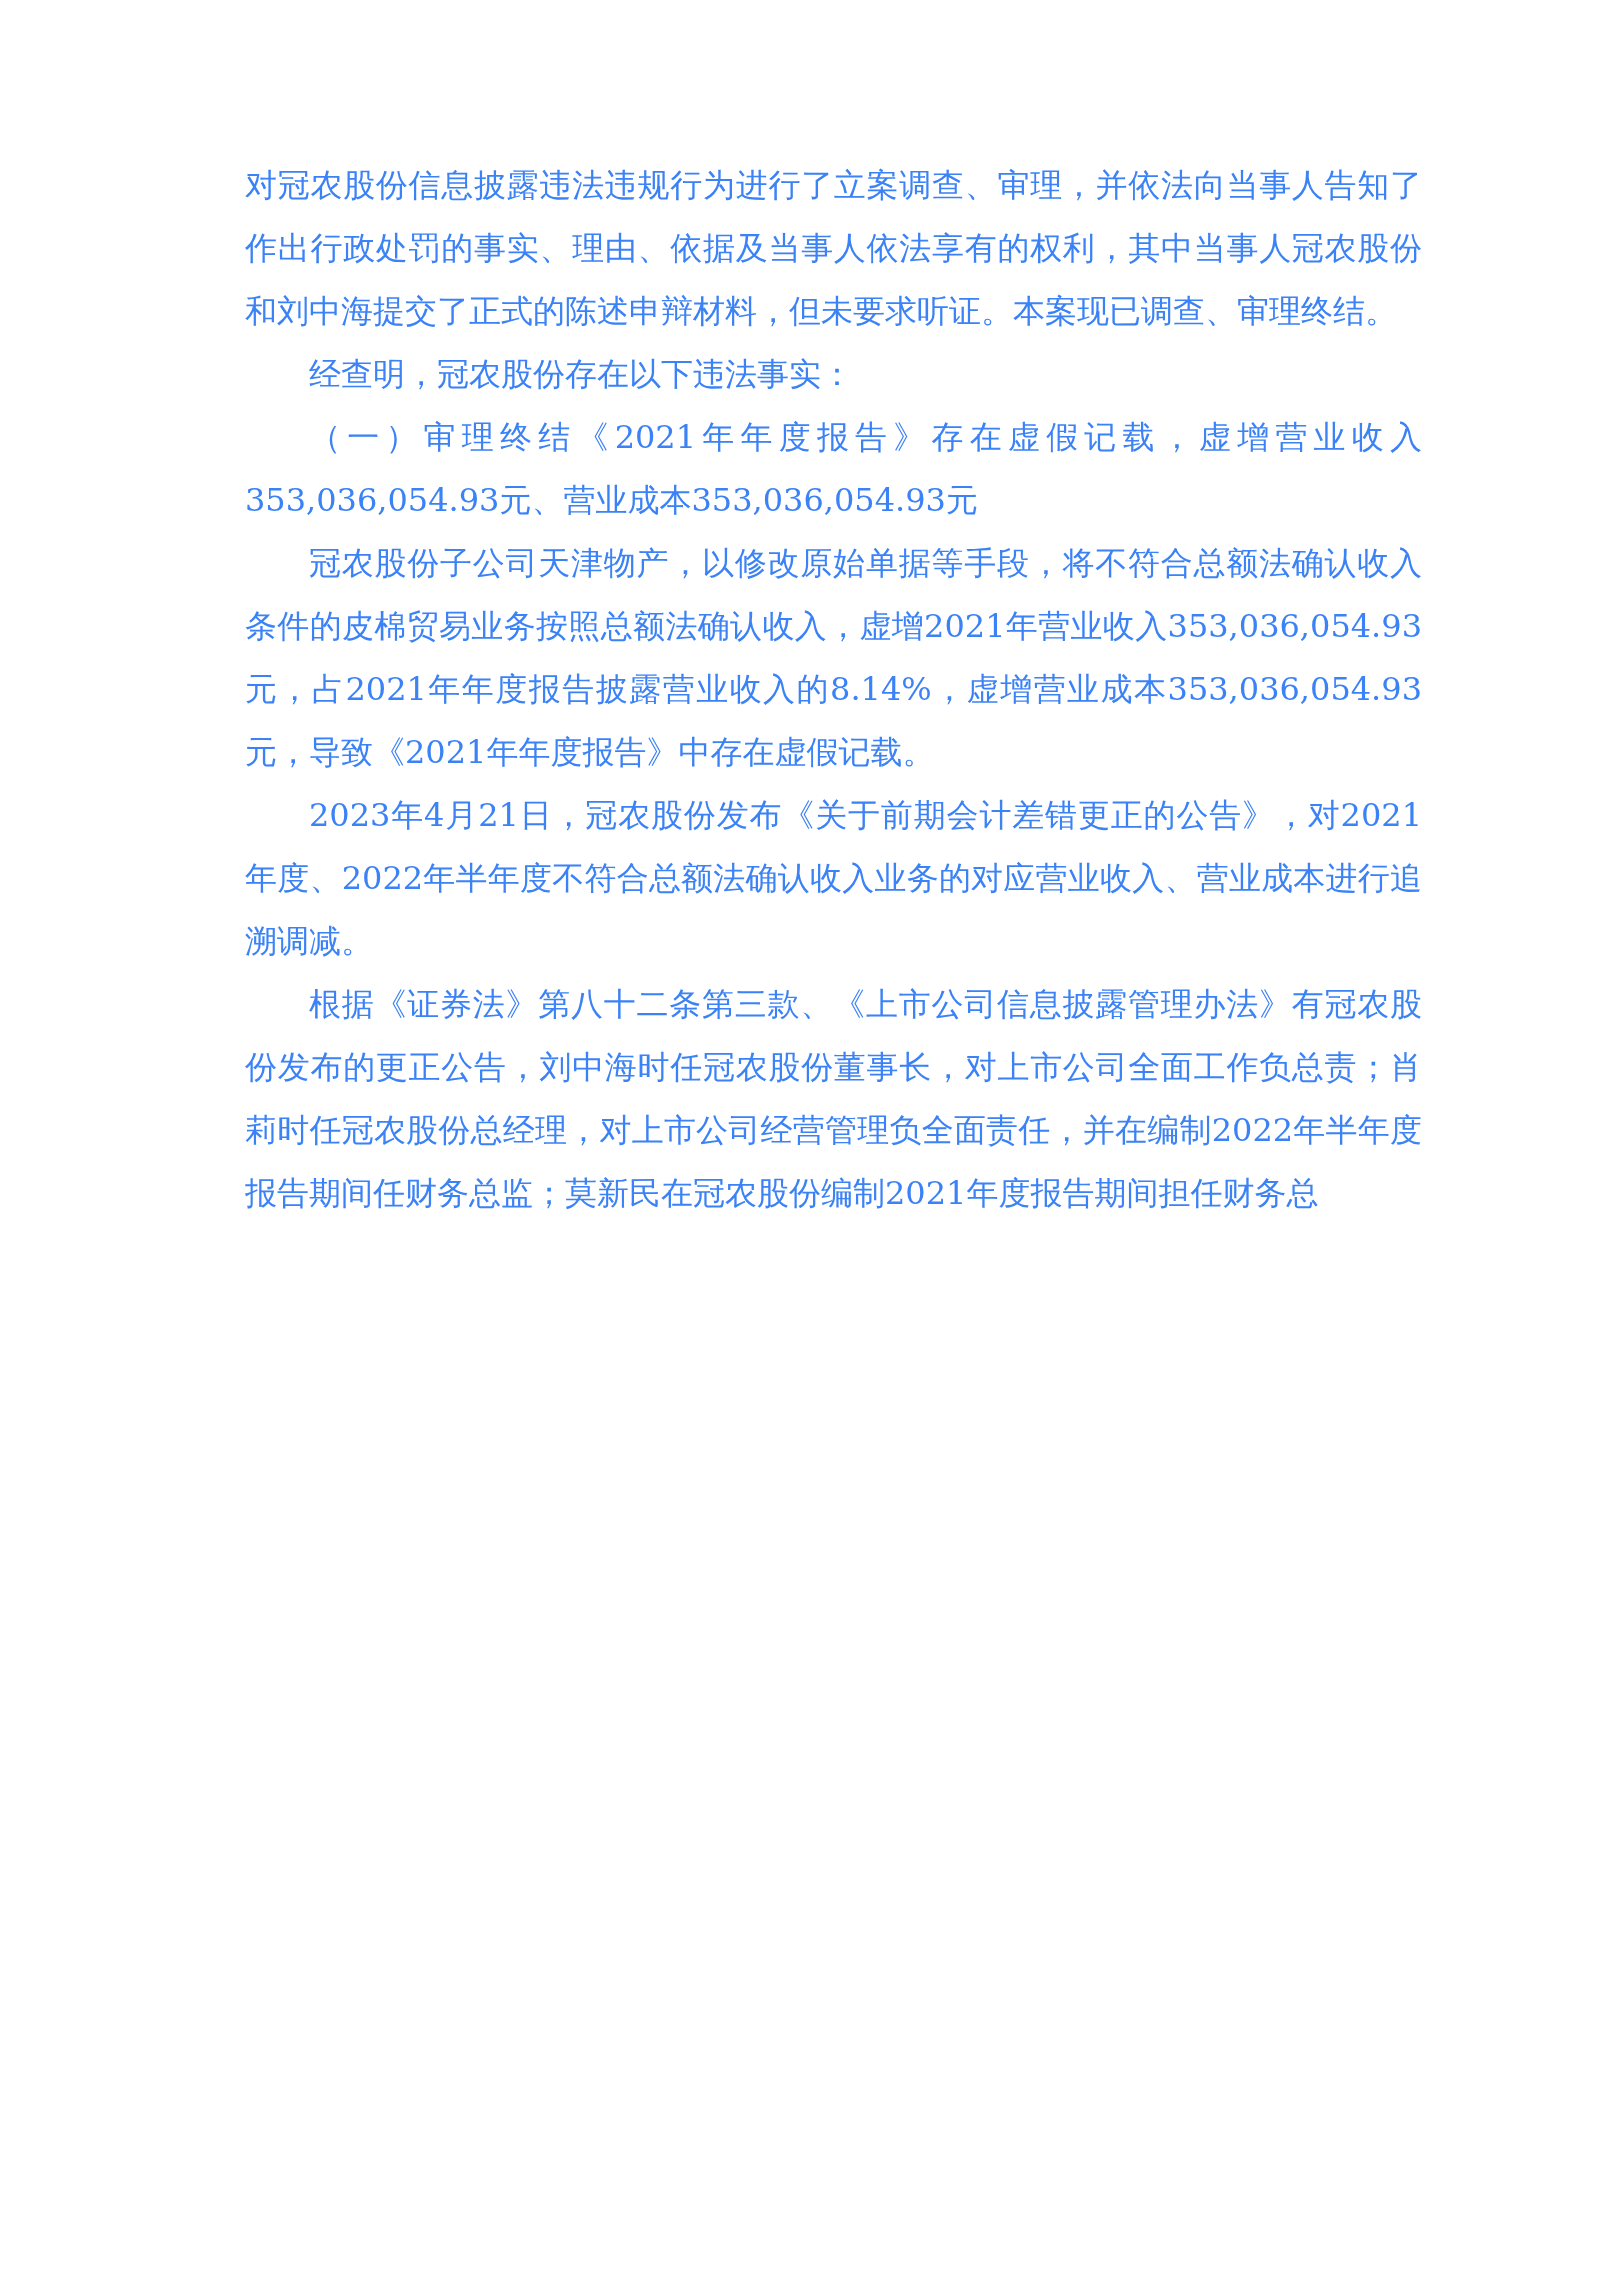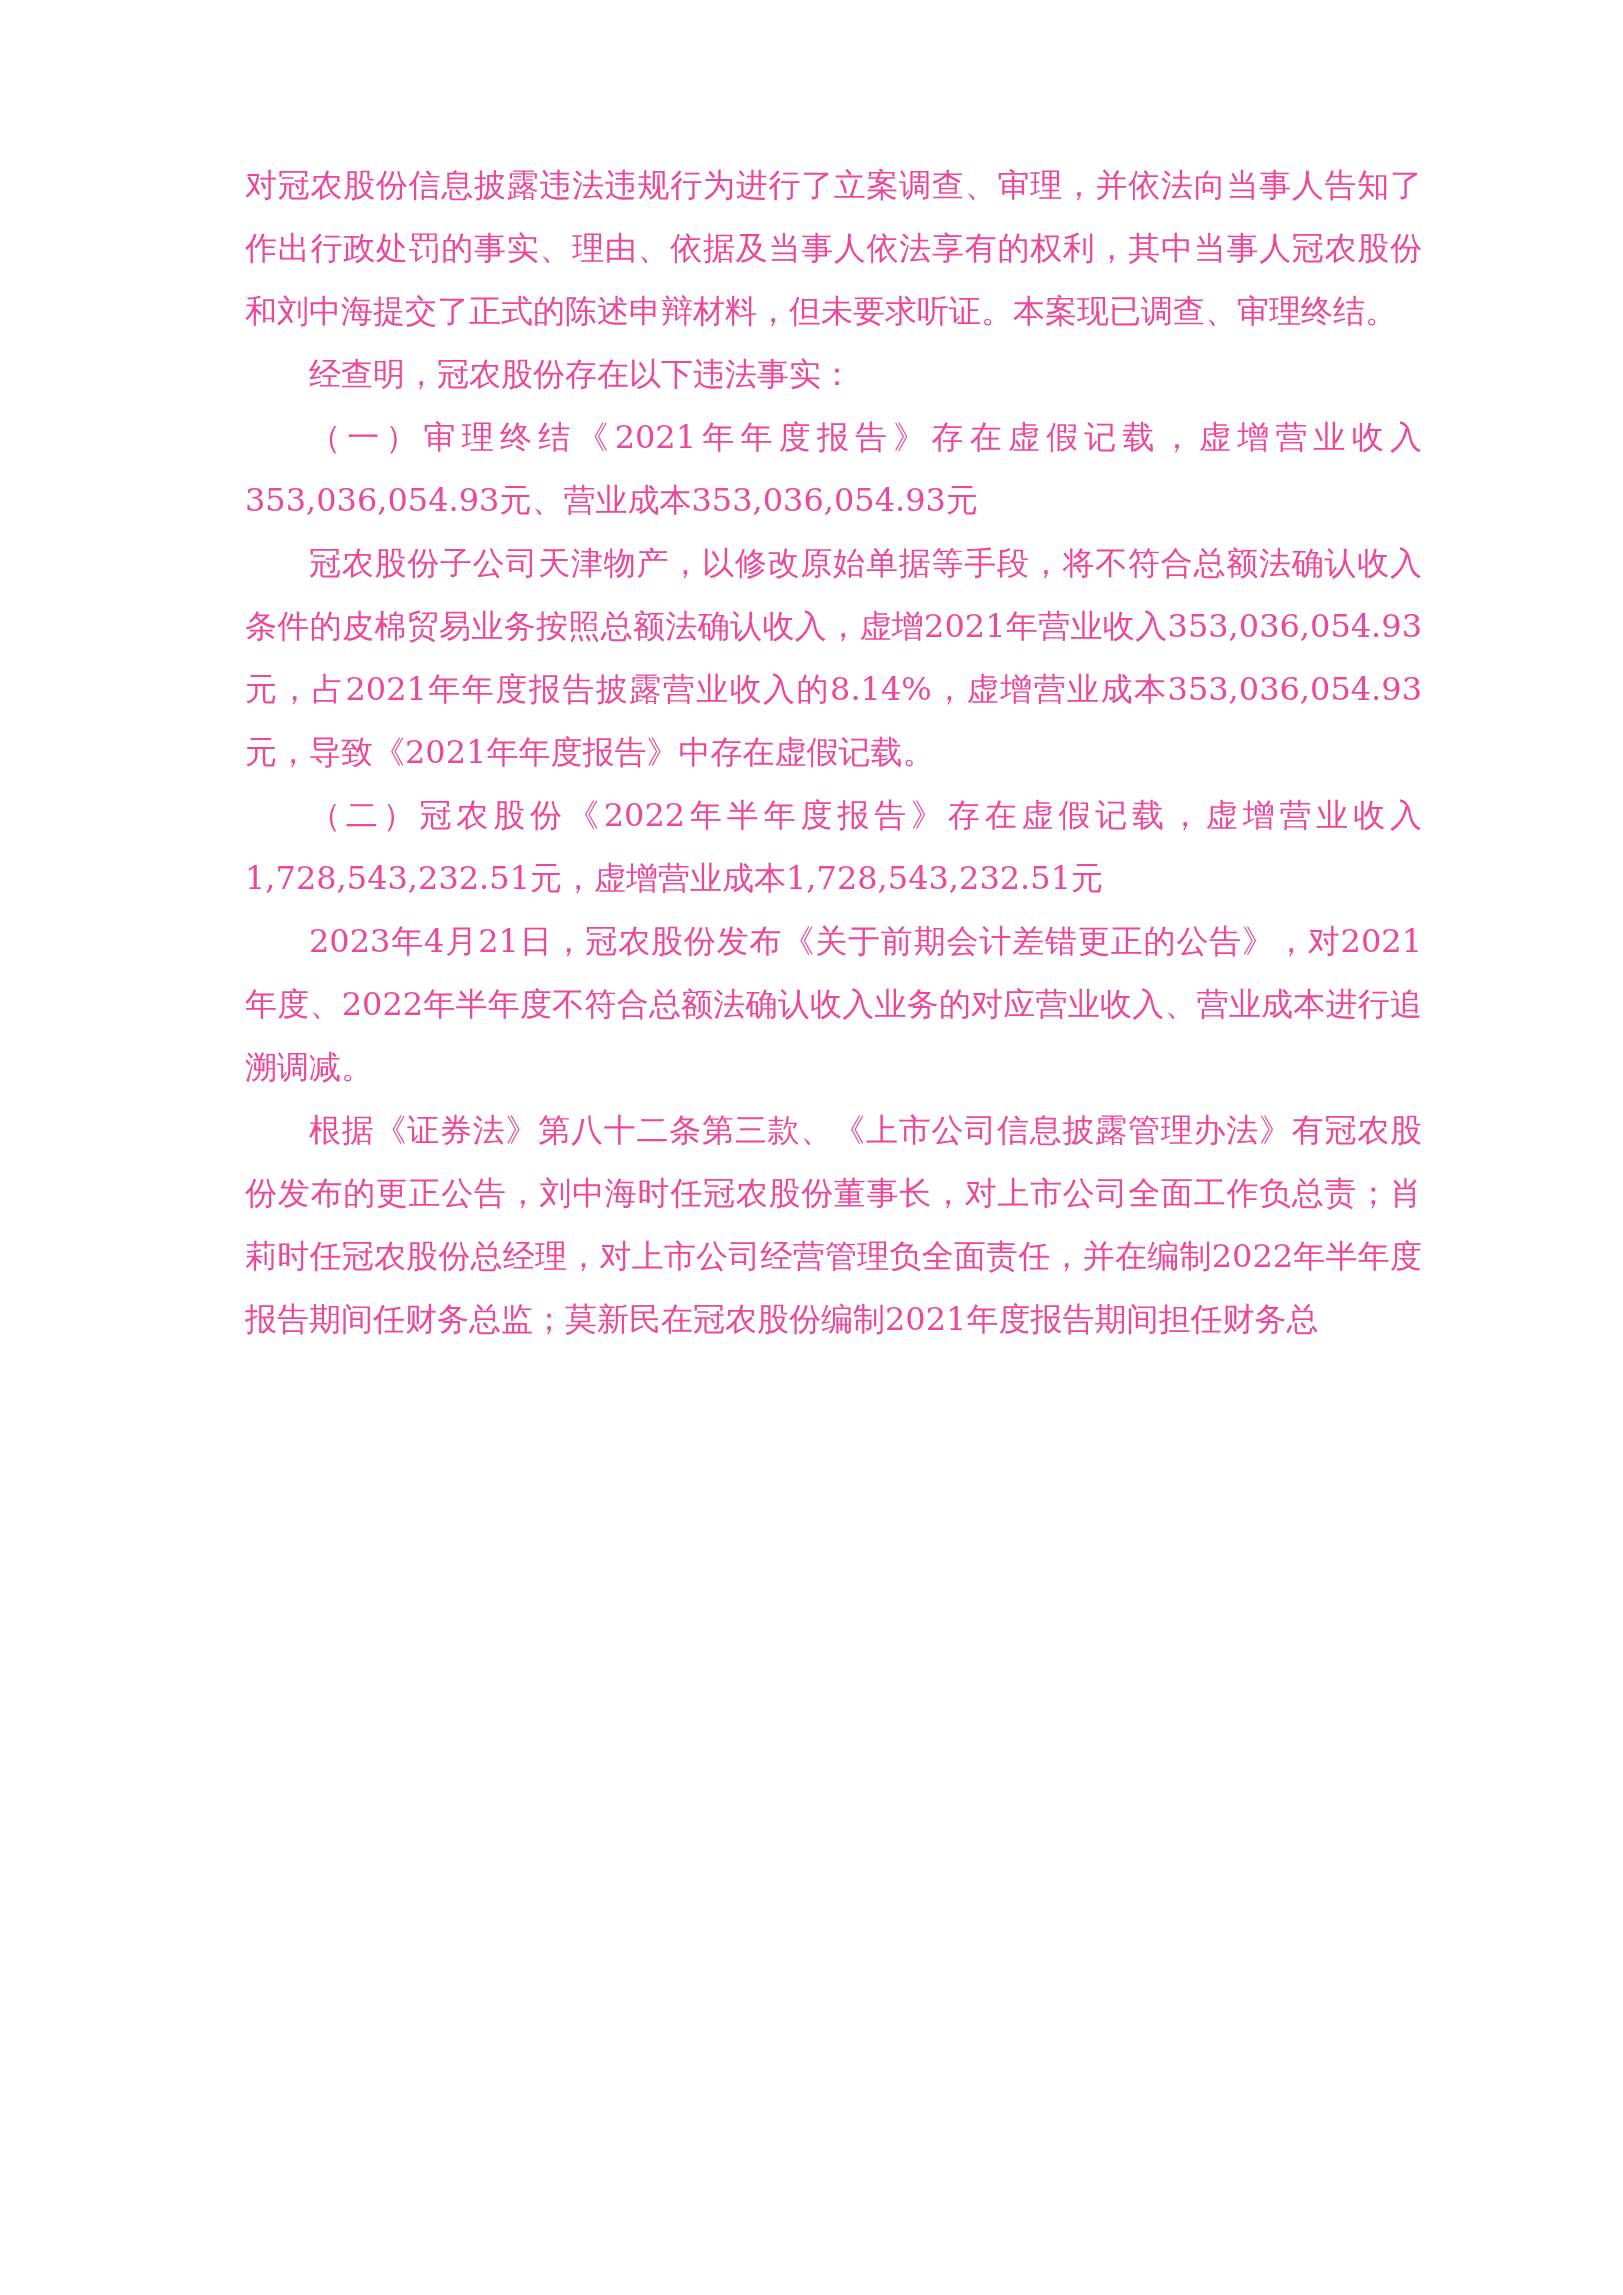--- a/index.html
+++ b/index.html
@@ -5,32 +5,31 @@
   html, body { margin: 0; padding: 0; background: #ffffff; }
   body { width: 1623px; height: 2295px; position: relative; overflow: hidden; }
   .page {
     position: absolute;
     left: 245px;
     top: 154px;
     width: 1177px;
     font-family: "DejaVu Serif", "Liberation Serif", serif;
     font-size: 32px;
     line-height: 63px;
-    color: #ec4899;
+    color: #3b82f6;
     text-align: justify;
     text-justify: inter-character;
   }
   .para { margin: 0; }
   .para.indent { text-indent: 2em; }
 </style>
 </head>
 <body>
 
 <div class="page">
   <p class="para">对冠农股份信息披露违法违规行为进行了立案调查、审理，并依法向当事人告知了作出行政处罚的事实、理由、依据及当事人依法享有的权利，其中当事人冠农股份和刘中海提交了正式的陈述申辩材料，但未要求听证。本案现已调查、审理终结。</p>
   <p class="para indent">经查明，冠农股份存在以下违法事实：</p>
   <p class="para indent">（一）审理终结《2021年年度报告》存在虚假记载，虚增营业收入353,036,054.93元、营业成本353,036,054.93元</p>
   <p class="para indent">冠农股份子公司天津物产，以修改原始单据等手段，将不符合总额法确认收入条件的皮棉贸易业务按照总额法确认收入，虚增2021年营业收入353,036,054.93元，占2021年年度报告披露营业收入的8.14%，虚增营业成本353,036,054.93元，导致《2021年年度报告》中存在虚假记载。</p>
-  <p class="para indent">（二）冠农股份《2022年半年度报告》存在虚假记载，虚增营业收入1,728,543,232.51元，虚增营业成本1,728,543,232.51元</p>
   <p class="para indent">2023年4月21日，冠农股份发布《关于前期会计差错更正的公告》，对2021年度、2022年半年度不符合总额法确认收入业务的对应营业收入、营业成本进行追溯调减。</p>
   <p class="para indent">根据《证券法》第八十二条第三款、《上市公司信息披露管理办法》有冠农股份发布的更正公告，刘中海时任冠农股份董事长，对上市公司全面工作负总责；肖莉时任冠农股份总经理，对上市公司经营管理负全面责任，并在编制2022年半年度报告期间任财务总监；莫新民在冠农股份编制2021年度报告期间担任财务总</p>
 </div>
 
 
 </body></html>

